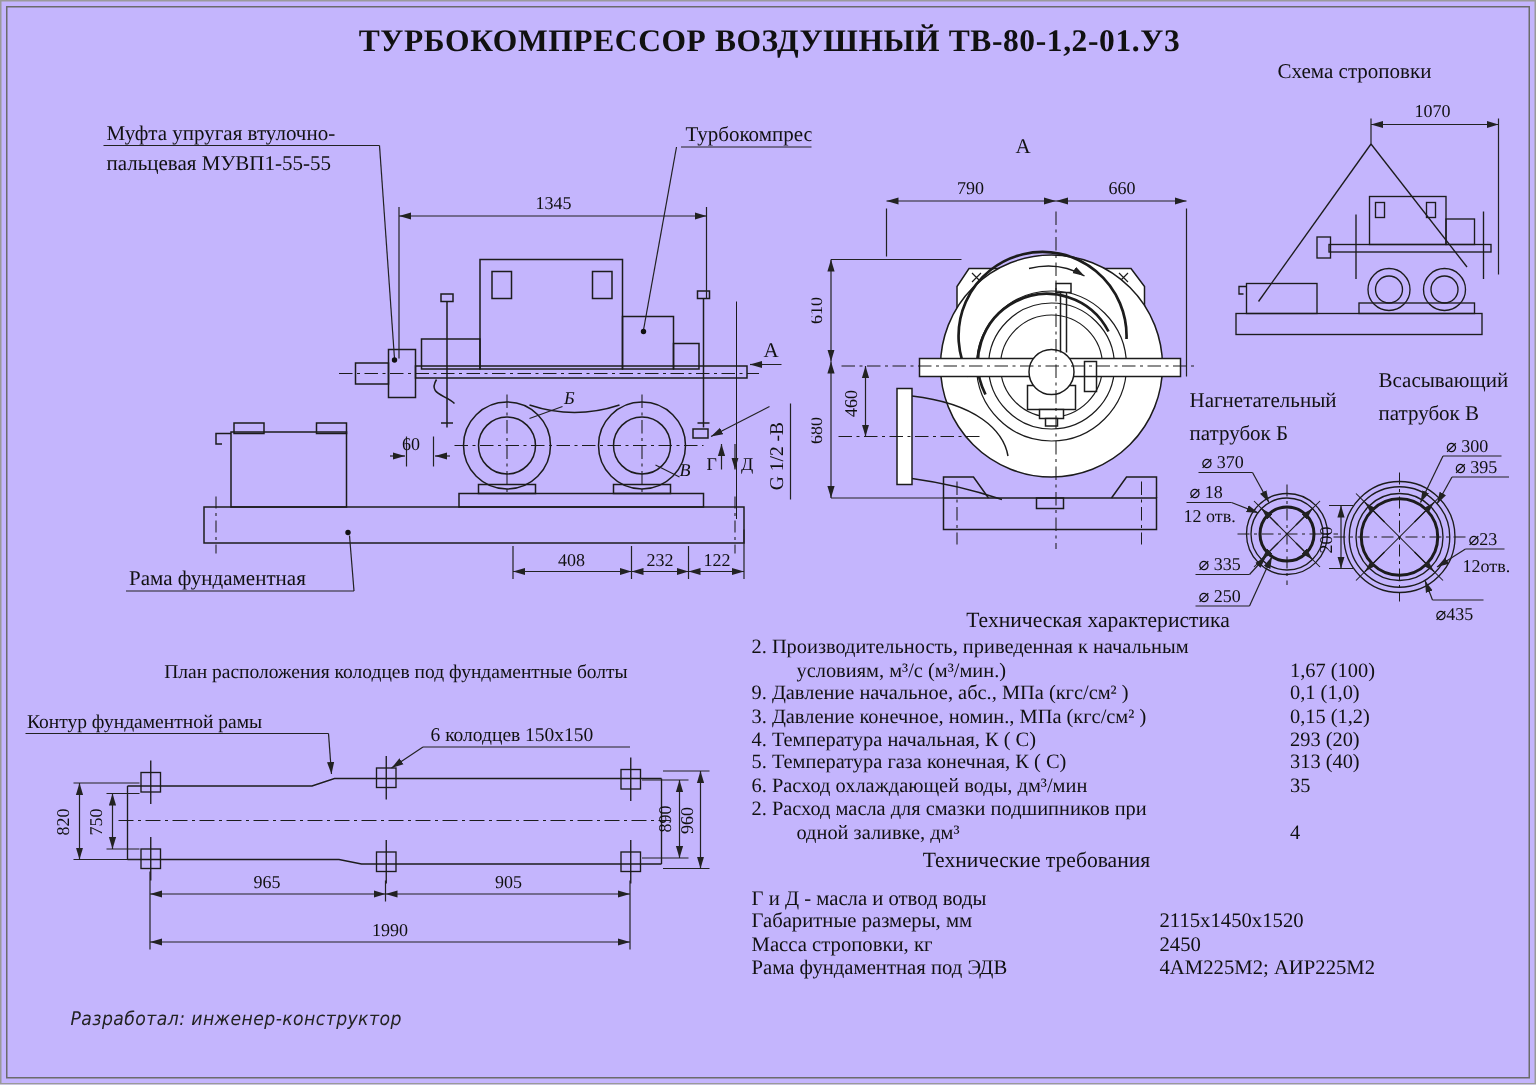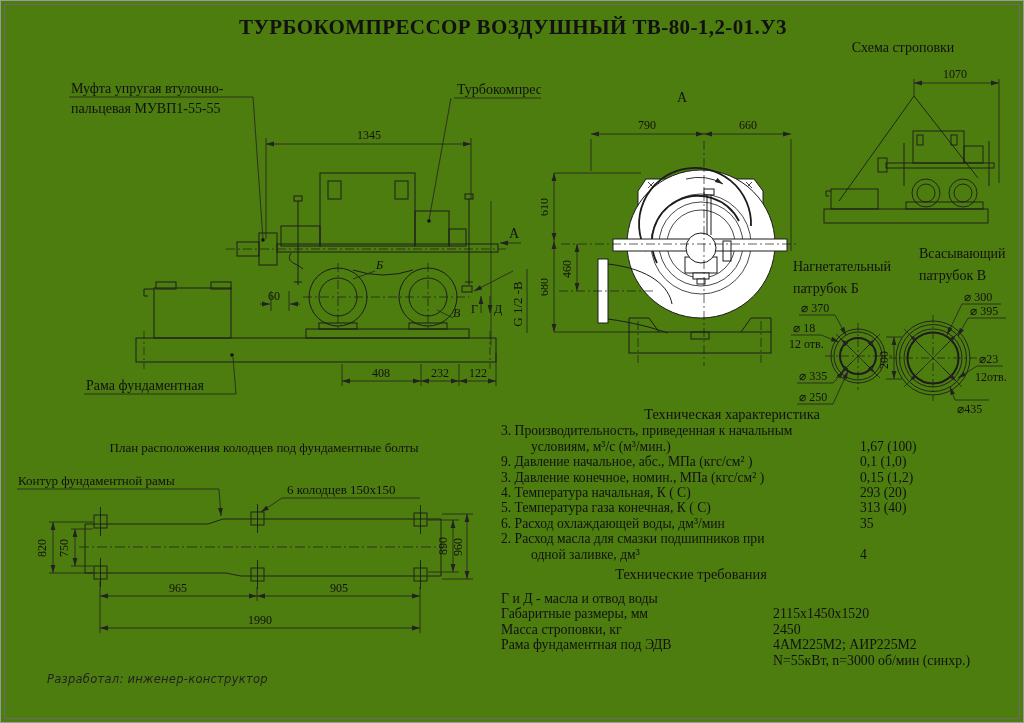--- a/index.html
+++ b/index.html
@@ -1,17 +1,17 @@
 <!DOCTYPE html>
 <html><head>
 <meta charset="utf-8">
 <style>
   html,body{margin:0;padding:0;background:#e8e8e8;}
   #sheet{
-    position:relative;width:1024px;height:723px;background:#4d7c0f;
+    position:relative;width:1024px;height:723px;background:#c4b5fd;
     font-family:"Liberation Serif", serif;color:#111;overflow:hidden;
     box-sizing:border-box;border:1px solid #9a9a9a;
   }
   .frame{position:absolute;inset:3px;border:1px solid #6b6b6b;pointer-events:none;}
   .abs{position:absolute;}
   #main-title{
     left:0;top:14px;width:1024px;text-align:center;
     font-size:21px;font-weight:bold;letter-spacing:.4px;
   }
   svg text{font-family:"Liberation Serif", serif;fill:#111;}
@@ -404,21 +404,21 @@
     <text class="dim" x="461" y="546" text-anchor="middle" transform="rotate(-90 461 546)">960</text>
     <text class="dim" x="177" y="591" text-anchor="middle">965</text>
     <text class="dim" x="338" y="591" text-anchor="middle">905</text>
     <text class="dim" x="259" y="623" text-anchor="middle">1990</text>
   </svg>
 
   <div id="tech-chars" class="abs">
     <div class="tc-title">Техническая характеристика</div>
     <div class="tc-row">
       <div class="tc-lab">
-        <div>3. Производительность, приведенная к начальным</div>
+        <div>2. Производительность, приведенная к начальным</div>
         <div class="l2">условиям, м³/с (м³/мин.)</div>
       </div>
       <div class="tc-val">1,67 (100)</div>
     </div>
     <div class="tc-row">
       <div class="tc-lab">9. Давление начальное, абс., МПа (кгс/см² )</div>
       <div class="tc-val">0,1 (1,0)</div>
     </div>
     <div class="tc-row">
       <div class="tc-lab">3. Давление конечное, номин., МПа (кгс/см² )</div>
@@ -456,20 +456,16 @@
       <div>2115х1450х1520</div>
     </div>
     <div class="tr-row">
       <div>Масса строповки, кг</div>
       <div>2450</div>
     </div>
     <div class="tr-row">
       <div>Рама фундаментная под ЭДВ</div>
       <div>4АМ225М2; АИР225М2</div>
     </div>
-    <div class="tr-row">
-      <div></div>
-      <div>N=55кВт,  n=3000 об/мин (синхр.)</div>
-    </div>
   </div>
 
   <div id="developer-note" class="abs">Разработал: инженер-конструктор</div>
 </div>
 
 </body></html>

